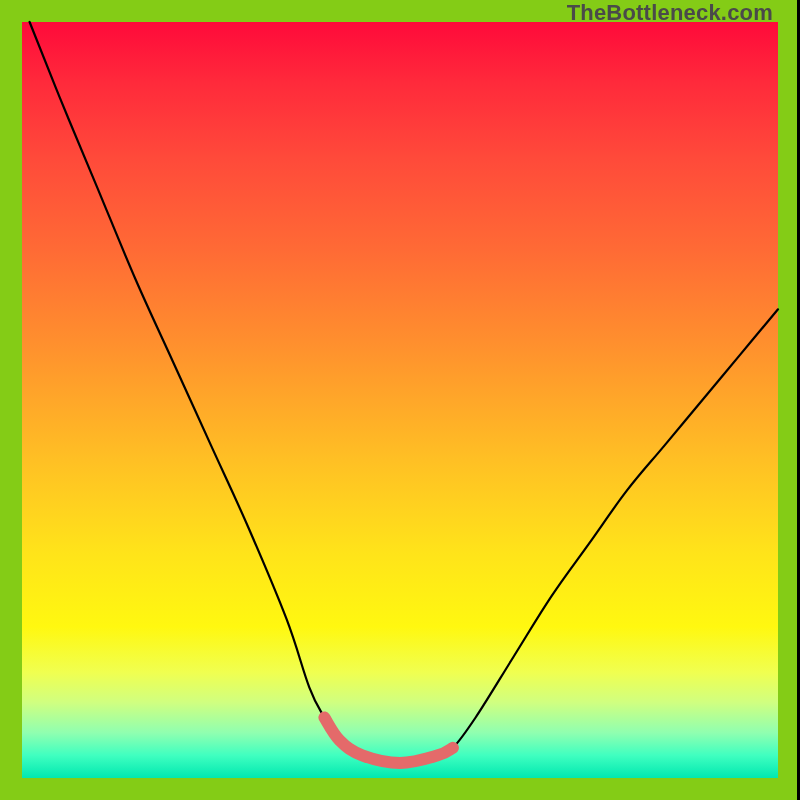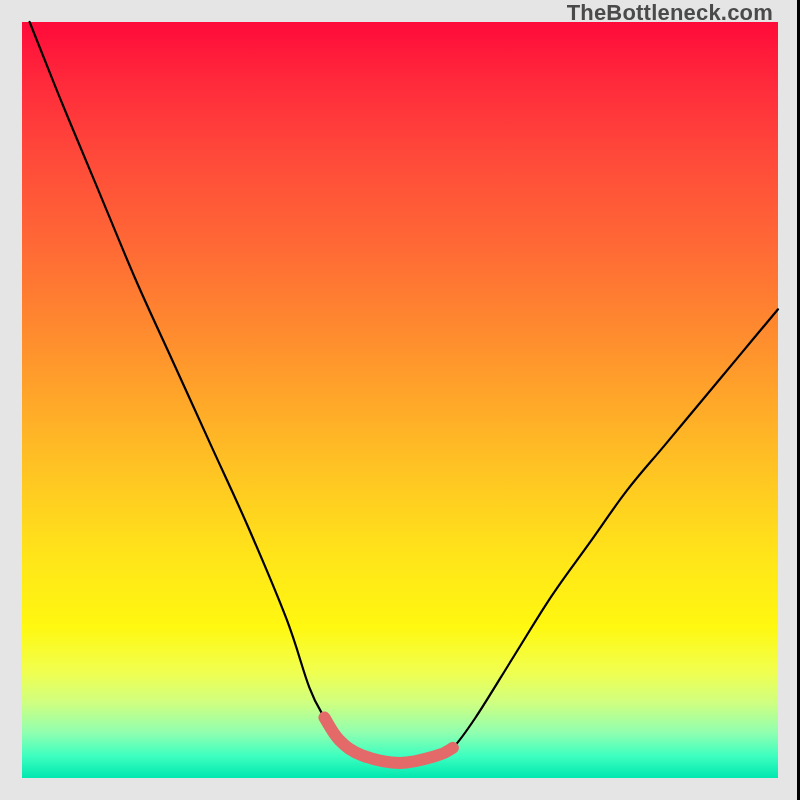--- a/index.html
+++ b/index.html
@@ -9,21 +9,21 @@
     height: 800px;
     background: #000;
     overflow: hidden;
   }
   .frame {
     position: absolute;
     left: 0;
     top: 0;
     width: 797px;
     height: 800px;
-    background: #e5e5e5;
+    background: #84cc16;
   }
   .plot-area {
     position: absolute;
     left: 22px;
     top: 22px;
     width: 756px;
     height: 756px;
     background: linear-gradient(to bottom,
       #ff0a3a 0%,
       #ff2a3b 8%,

